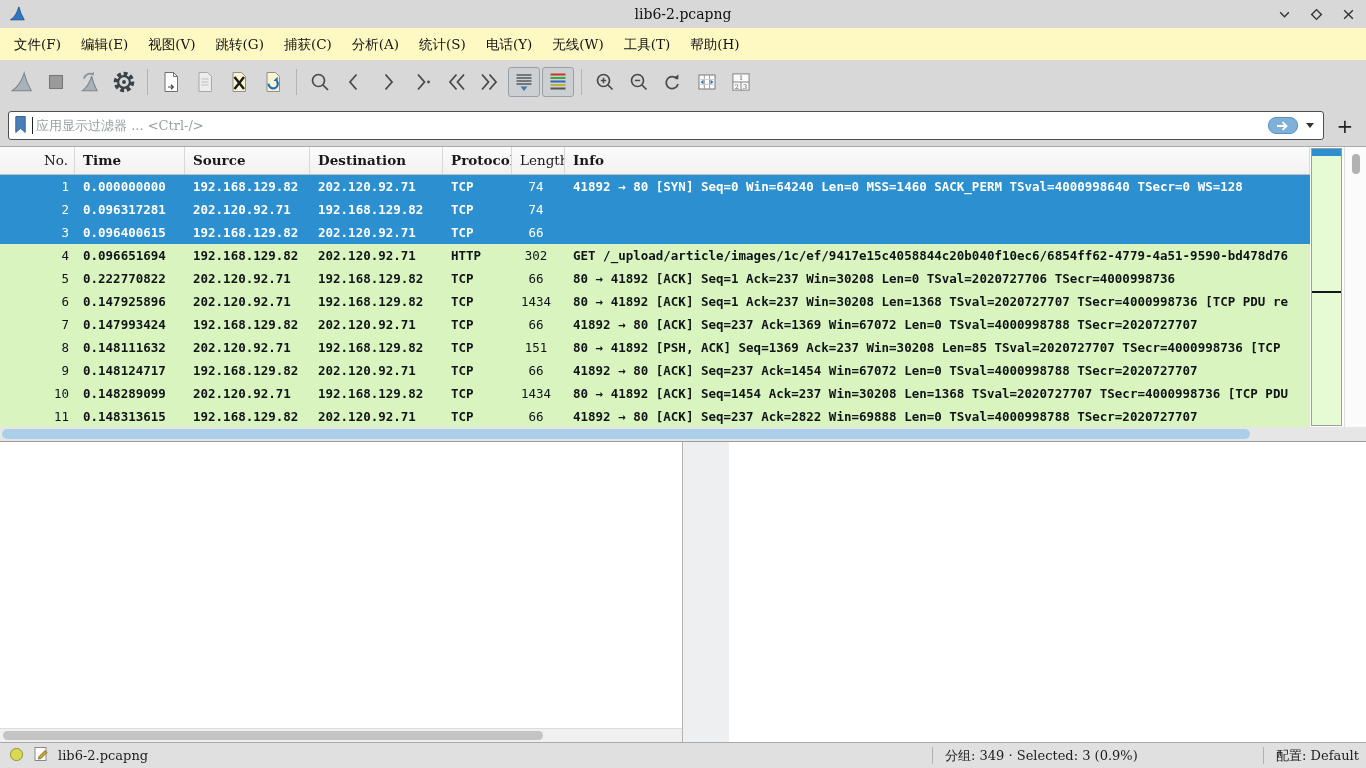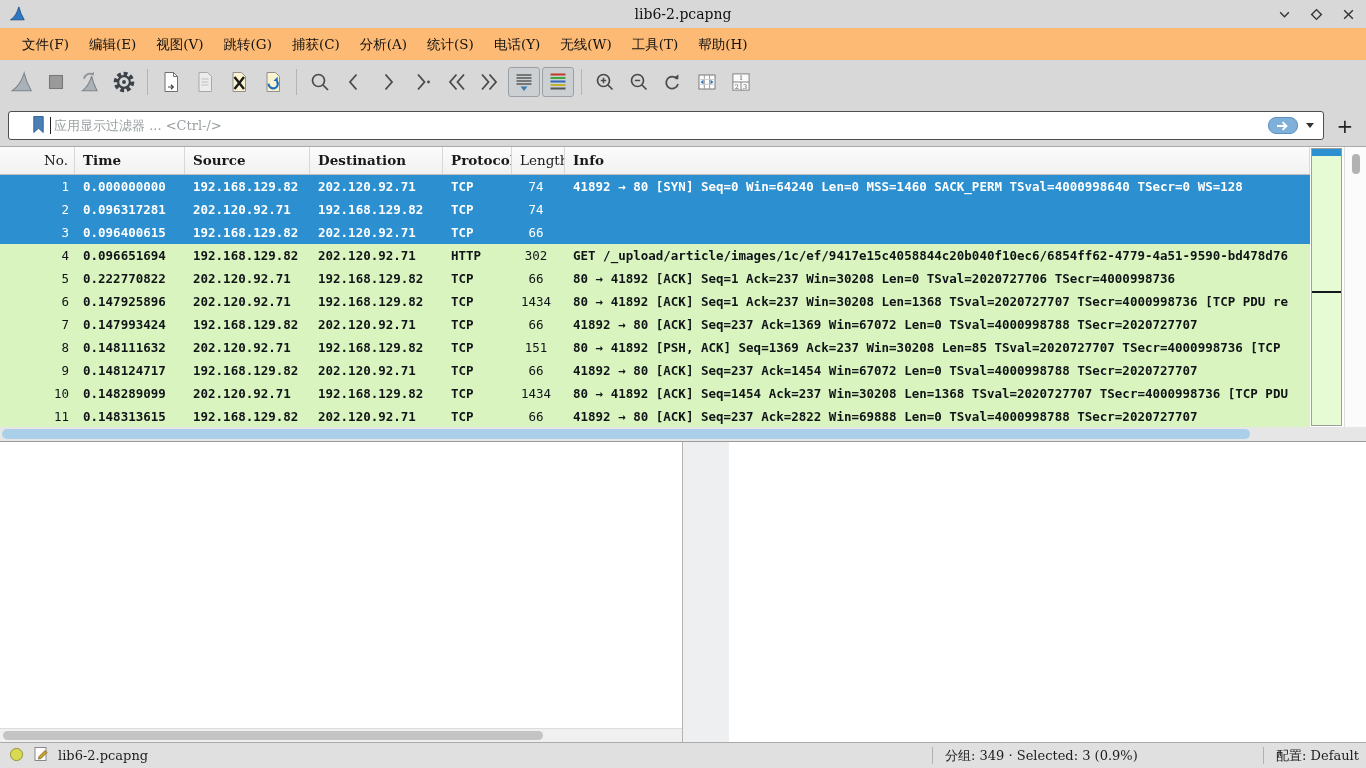--- a/index.html
+++ b/index.html
@@ -8,32 +8,32 @@
   .window { width:1366px; height:768px; display:flex; flex-direction:column; background:#d8d8d8; }
 
   
   .titlebar { height:28px; position:relative; display:flex; align-items:center; background:#d8d8d8; flex:none; }
   .titlebar .appicon { position:absolute; left:8px; top:4px; }
   .titlebar .title { position:absolute; left:0; right:0; text-align:center; font-size:14px; color:#111; }
   .win-controls { position:absolute; right:10px; top:0; height:28px; display:flex; align-items:center; gap:16px; }
   .win-btn { width:16px; height:16px; display:flex; align-items:center; justify-content:center; cursor:default; }
 
   
-  .menubar { height:32px; display:flex; align-items:center; padding-left:12px; background:#fdba74; flex:none; }
+  .menubar { height:32px; display:flex; align-items:center; padding-left:4px; background:#fef9c3; flex:none; }
   .menu-item { padding:0 10px; line-height:30px; font-size:13.5px; color:#111; cursor:default; }
 
   
   .toolbar { height:44px; display:flex; align-items:center; padding-left:6px; gap:2px; background:#d8d8d8; flex:none; }
   .tbtn { width:32px; height:30px; display:flex; align-items:center; justify-content:center; border:1px solid transparent; border-radius:3px; }
   .tbtn.pressed { background:#cdd0d3; border-color:#9aa0a6; }
   .tsep { width:1px; height:26px; background:#b4b4b4; margin:0 5px; }
 
   
   .filterbar { height:42px; padding:7px 8px 6px 8px; display:flex; align-items:center; background:#d8d8d8; flex:none; }
-  .filter-input { flex:1; height:29px; background:#fff; border:1px solid #4e4e4e; border-radius:3px; display:flex; align-items:center; padding:0 5px 0 22px; }
+  .filter-input { flex:1; height:29px; background:#fff; border:1px solid #4e4e4e; border-radius:3px; display:flex; align-items:center; padding:0 5px 0 4px; }
   .filter-caret { width:1px; height:17px; background:#222; margin:0 3px 0 4px; }
   .filter-placeholder { flex:1; color:#9aa0a2; font-size:13px; white-space:nowrap; overflow:hidden; }
   .apply-btn { width:30px; height:17px; background:#7fb0da; border:1px solid #5d93c4; border-radius:8px; display:flex; align-items:center; justify-content:center; margin-right:4px; }
   .dd-arrow { width:0; height:0; border-left:4px solid transparent; border-right:4px solid transparent; border-top:5px solid #333; margin:0 4px; }
   .plus-btn { width:26px; height:26px; margin-left:8px; display:flex; align-items:center; justify-content:center; font-size:20px; font-family:"DejaVu Sans",sans-serif; color:#222; }
 
   
   .packet-area { height:281px; position:relative; background:#fff; border-top:1px solid #aaa; flex:none;padding-left:8px; }
   .plist { position:absolute; left:0; top:0; width:1310px; height:281px; overflow:hidden; }
   .pheader, .prow { display:grid; grid-template-columns:75px 110px 125px 133px 69px 53px minmax(0,1fr); }

